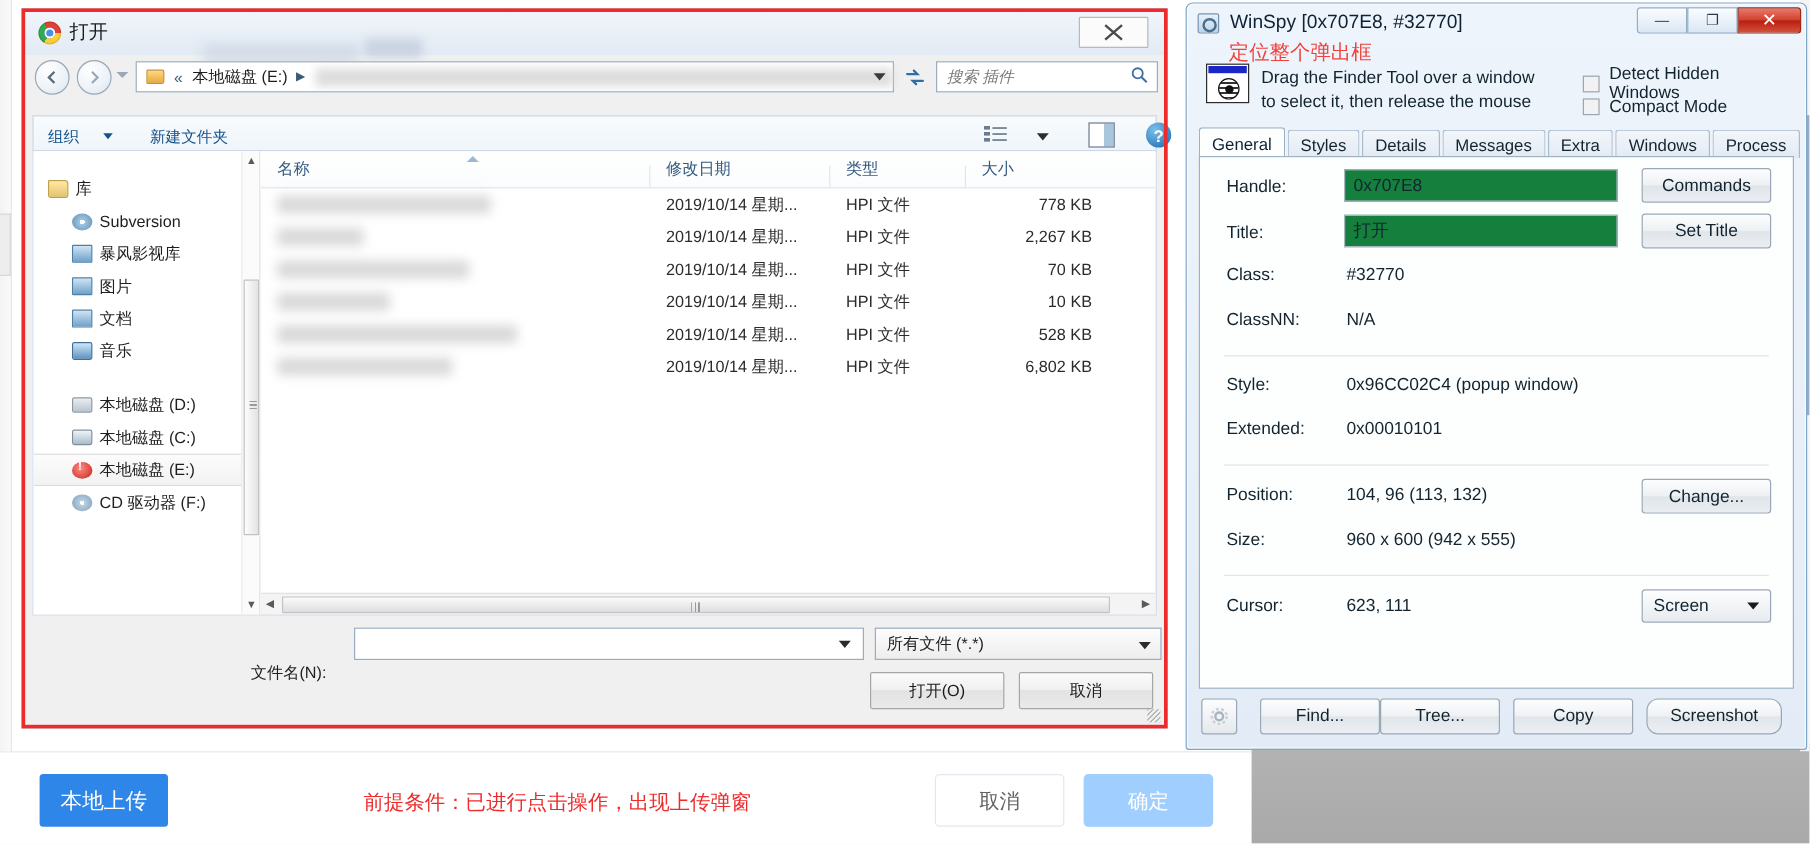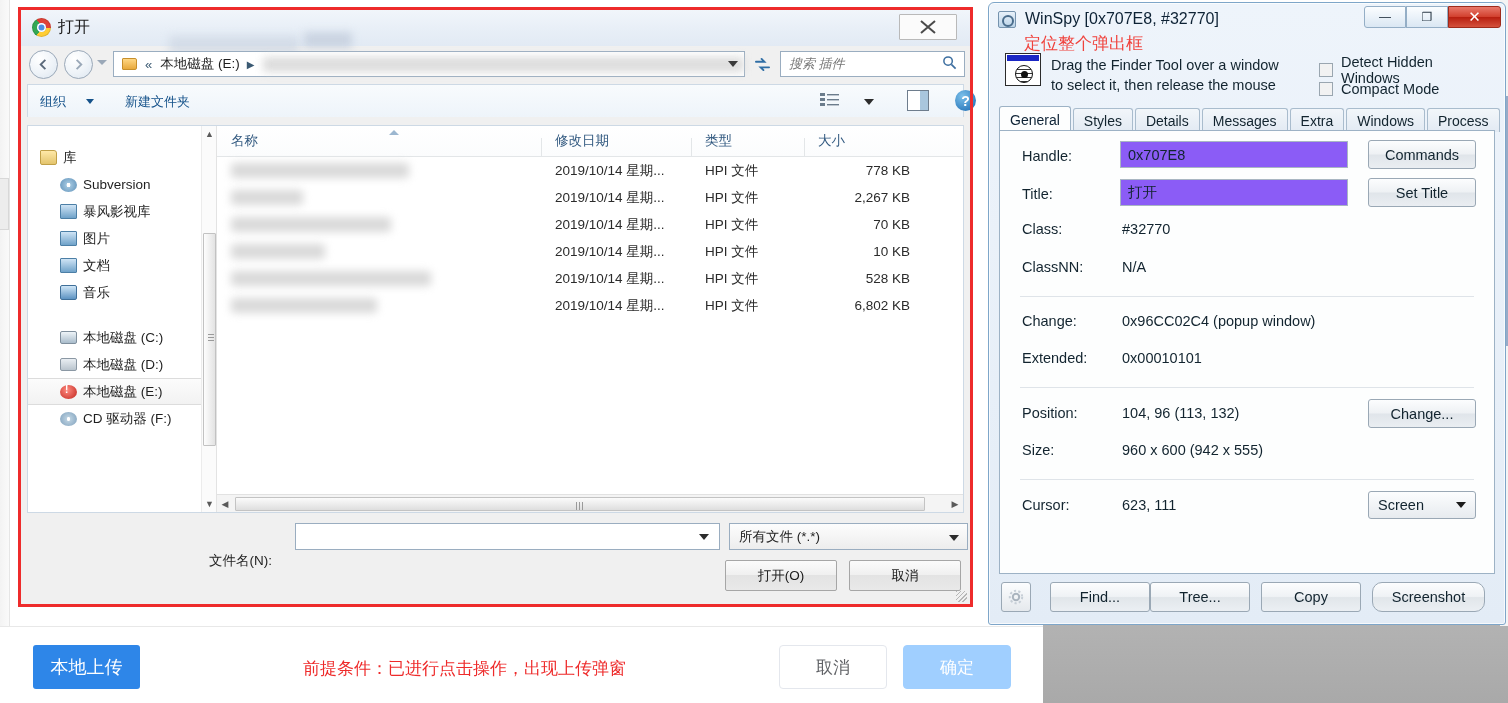--- a/index.html
+++ b/index.html
@@ -115,21 +115,21 @@
   .search-box {
     position:absolute; left:761px; top:5px; width:185px; height:26px;
     background:#fff; border:1px solid #9aadc0;
     display:flex; align-items:center; justify-content:space-between;
   }
   .search-ph { margin-left:8px; font-style:italic; color:#777; font-size:13px; }
   .search-ico{ margin-right:7px; color:#3d6fa0; font-size:14px; }
 
   
   .toolbar-row {
-    position:relative; height:33px; margin:0 8px;
+    position:relative; height:33px; margin:12px 8px;
     background:linear-gradient(180deg,#f8fbfd 0%,#eef4fa 100%);
     border:1px solid #cdd9e5; border-bottom:none;
   }
   .tb-item { position:absolute; top:8px; font-size:13px; color:#15528a; }
   #tb-organize { left:12px; }
   #tb-organize-caret {
     position:absolute; left:58px; top:14px; width:0;height:0;
     border-left:4px solid transparent;border-right:4px solid transparent;border-top:5px solid #15528a;
   }
   #tb-newfolder { left:97px; }
@@ -339,21 +339,21 @@
   }
   .ws-tabpanel {
     position:absolute; left:10px; top:127px; right:10px; height:444px;
     background:#fdfefe; border:1px solid #9db2c5;
   }
   .ws-field { position:absolute; font-size:14.5px; color:#12242f; }
   .ws-label { left:22px; }
   .ws-value { left:122px; }
   .ws-input {
     position:absolute; left:120px; height:27px; width:228px;
-    background:#8b5cf6; border:1px solid #a9b6c2;
+    background:#15803d; border:1px solid #a9b6c2;
     display:flex; align-items:center; font-size:14.5px; color:#12242f;
   }
   .ws-input span { margin-left:7px; }
   .ws-sidebtn {
     position:absolute; right:18px; height:29px; width:108px;
     background:linear-gradient(180deg,#fcfdfe 0%,#eef1f4 48%,#e0e5ea 52%,#eaeef2 100%);
     border:1px solid #9aa8b5; border-radius:3px;
     display:flex; align-items:center; justify-content:center;
     font-size:14.5px; color:#12242f;
   }
@@ -527,26 +527,26 @@
         <span>文档</span>
       </div>
       <div class="tree-item child">
         <span class="ti-ico ico-note"></span>
         <span>音乐</span>
       </div>
 
       <div class="tree-gap"></div>
 
       <div class="tree-item child">
+        <span class="ti-ico ico-drive"></span>
+        <span>本地磁盘 (D:)</span>
+      </div>
+      <div class="tree-item child">
         <span class="ti-ico ico-drive-c"></span>
         <span>本地磁盘 (C:)</span>
-      </div>
-      <div class="tree-item child">
-        <span class="ti-ico ico-drive"></span>
-        <span>本地磁盘 (D:)</span>
       </div>
       <div class="tree-item child selected">
         <span class="ti-ico ico-err"></span>
         <span>本地磁盘 (E:)</span>
       </div>
       <div class="tree-item child">
         <span class="ti-ico ico-cd"></span>
         <span>CD 驱动器 (F:)</span>
       </div>
 
@@ -700,21 +700,21 @@
     <div class="ws-sidebtn" style="top:47px">Set Title</div>
 
     <div class="ws-field ws-label" style="top:90px">Class:</div>
     <div class="ws-field ws-value" style="top:90px">#32770</div>
 
     <div class="ws-field ws-label" style="top:128px">ClassNN:</div>
     <div class="ws-field ws-value" style="top:128px">N/A</div>
 
     <div class="ws-hr" style="top:165px"></div>
 
-    <div class="ws-field ws-label" style="top:182px">Change:</div>
+    <div class="ws-field ws-label" style="top:182px">Style:</div>
     <div class="ws-field ws-value" style="top:182px">0x96CC02C4 (popup window)</div>
 
     <div class="ws-field ws-label" style="top:219px">Extended:</div>
     <div class="ws-field ws-value" style="top:219px">0x00010101</div>
 
     <div class="ws-hr" style="top:256px"></div>
 
     <div class="ws-field ws-label" style="top:274px">Position:</div>
     <div class="ws-field ws-value" style="top:274px">104, 96 (113, 132)</div>
     <div class="ws-sidebtn" style="top:268px">Change...</div>

